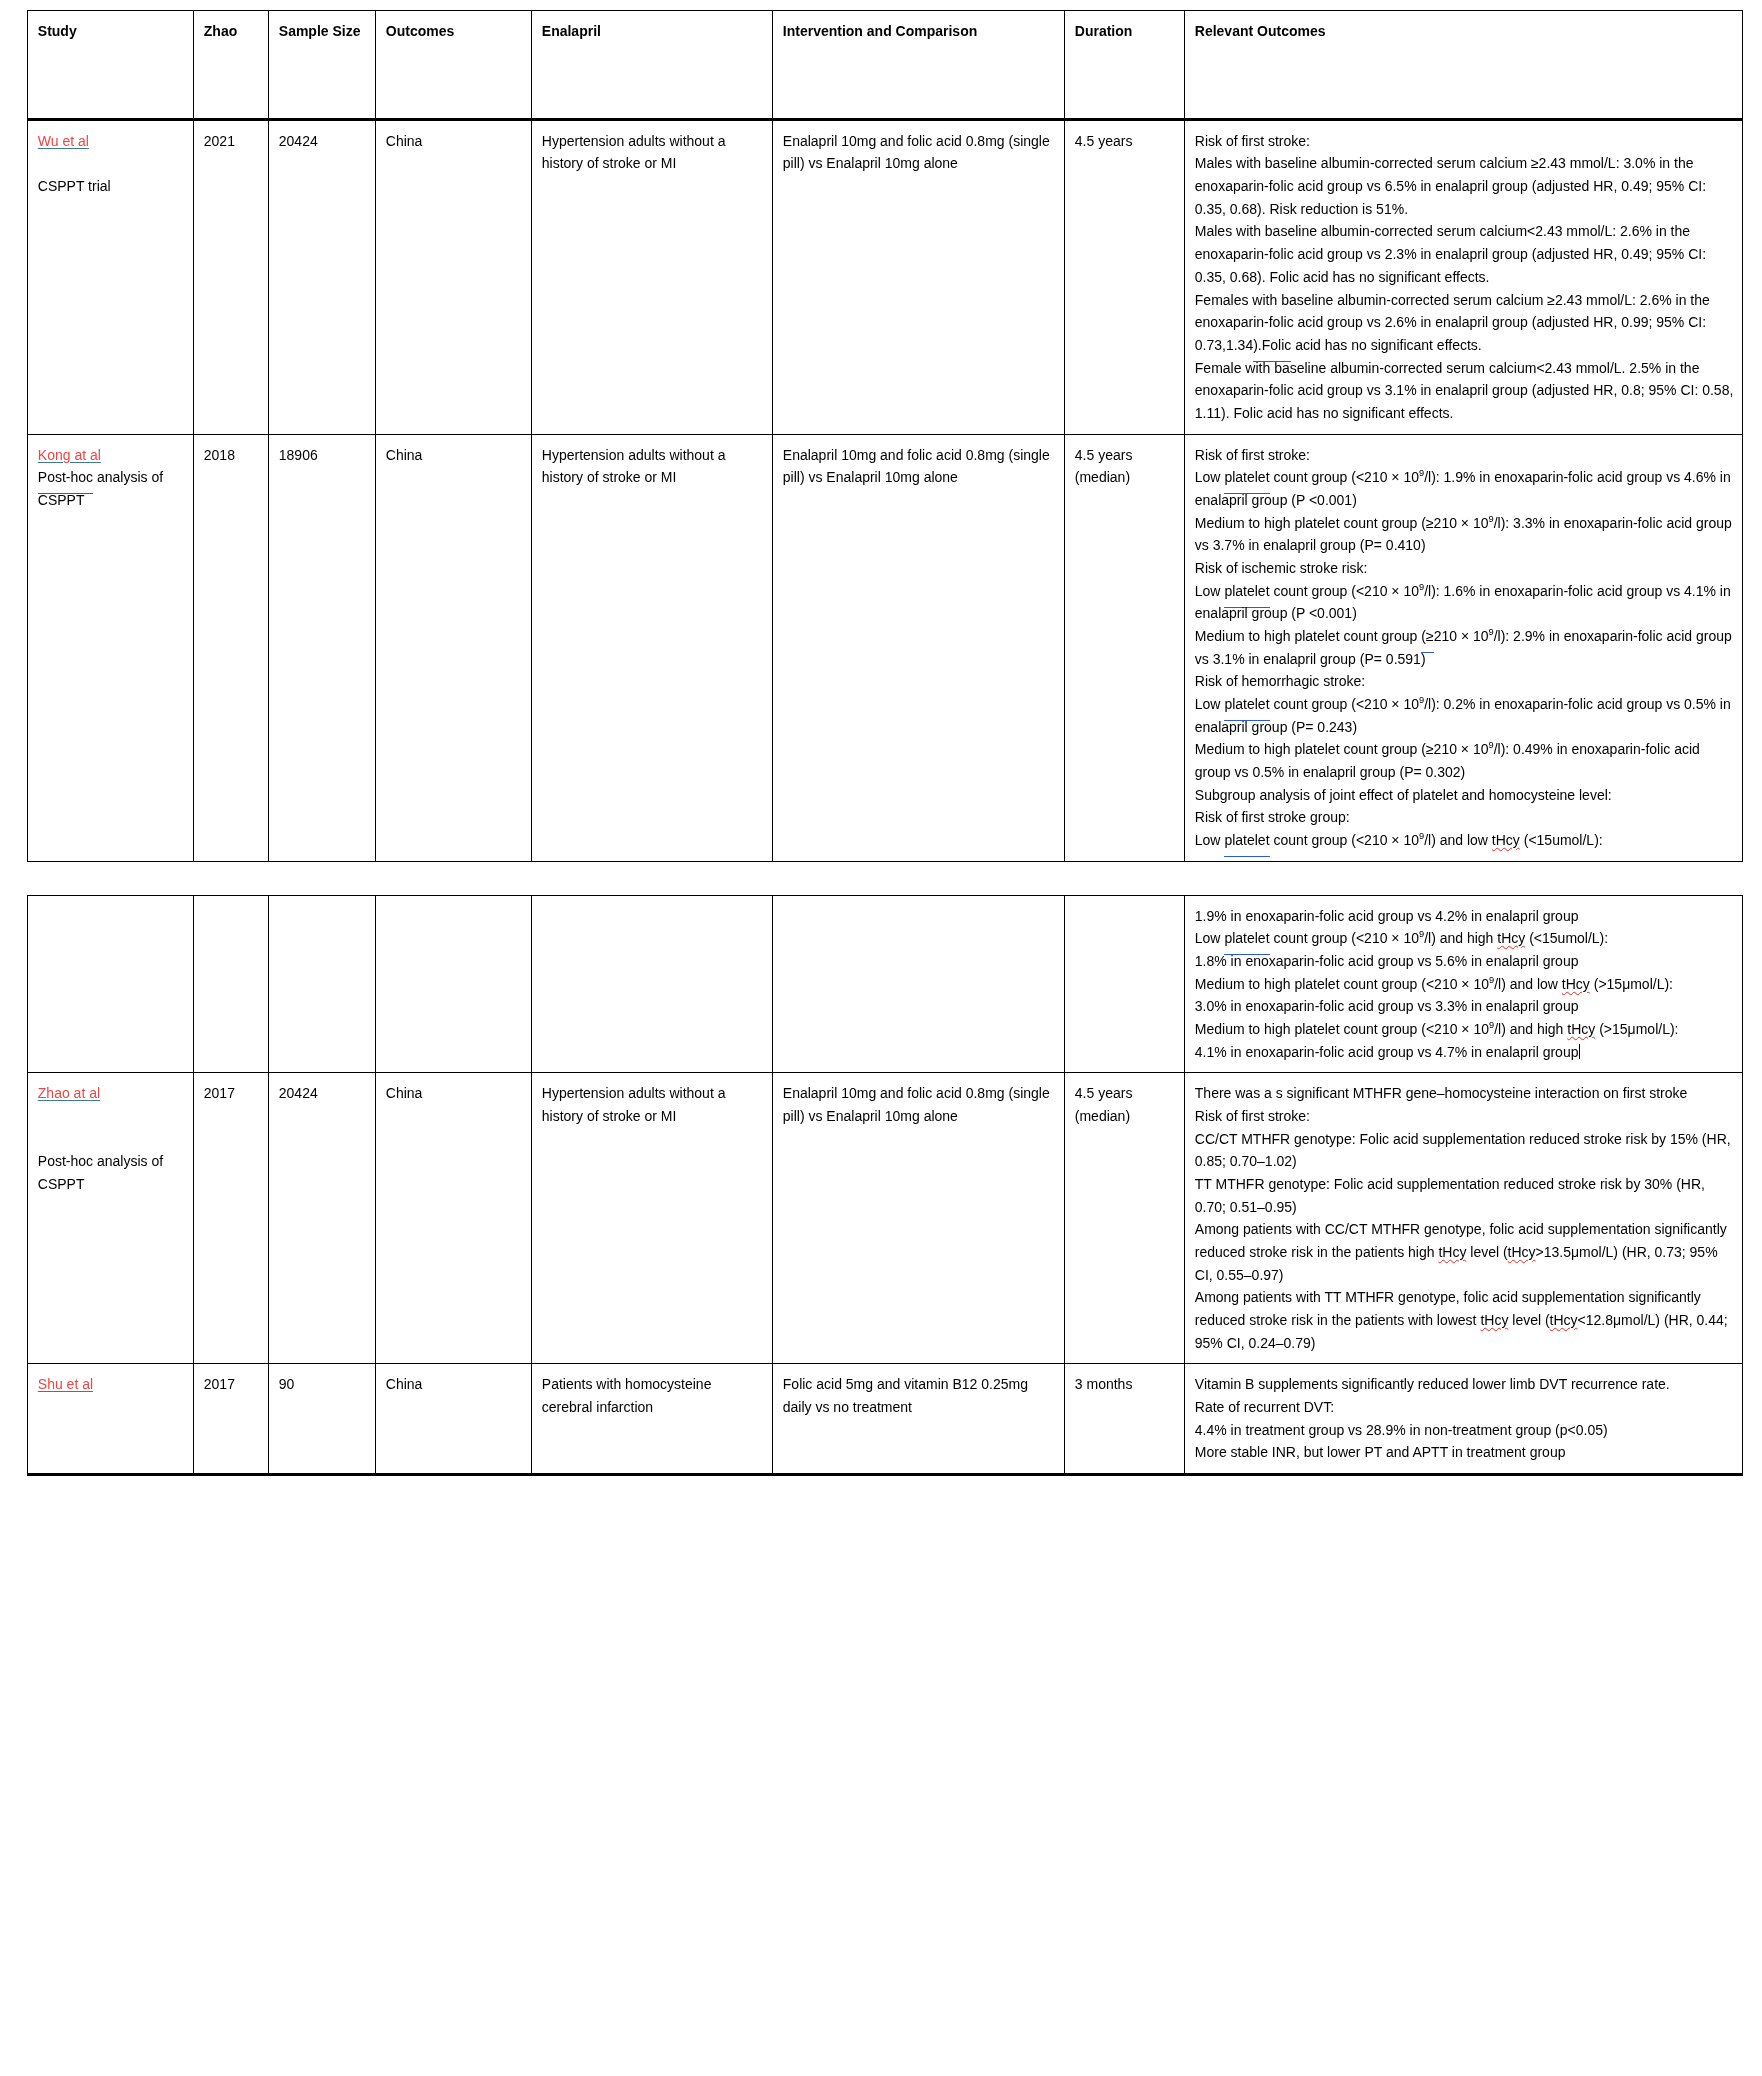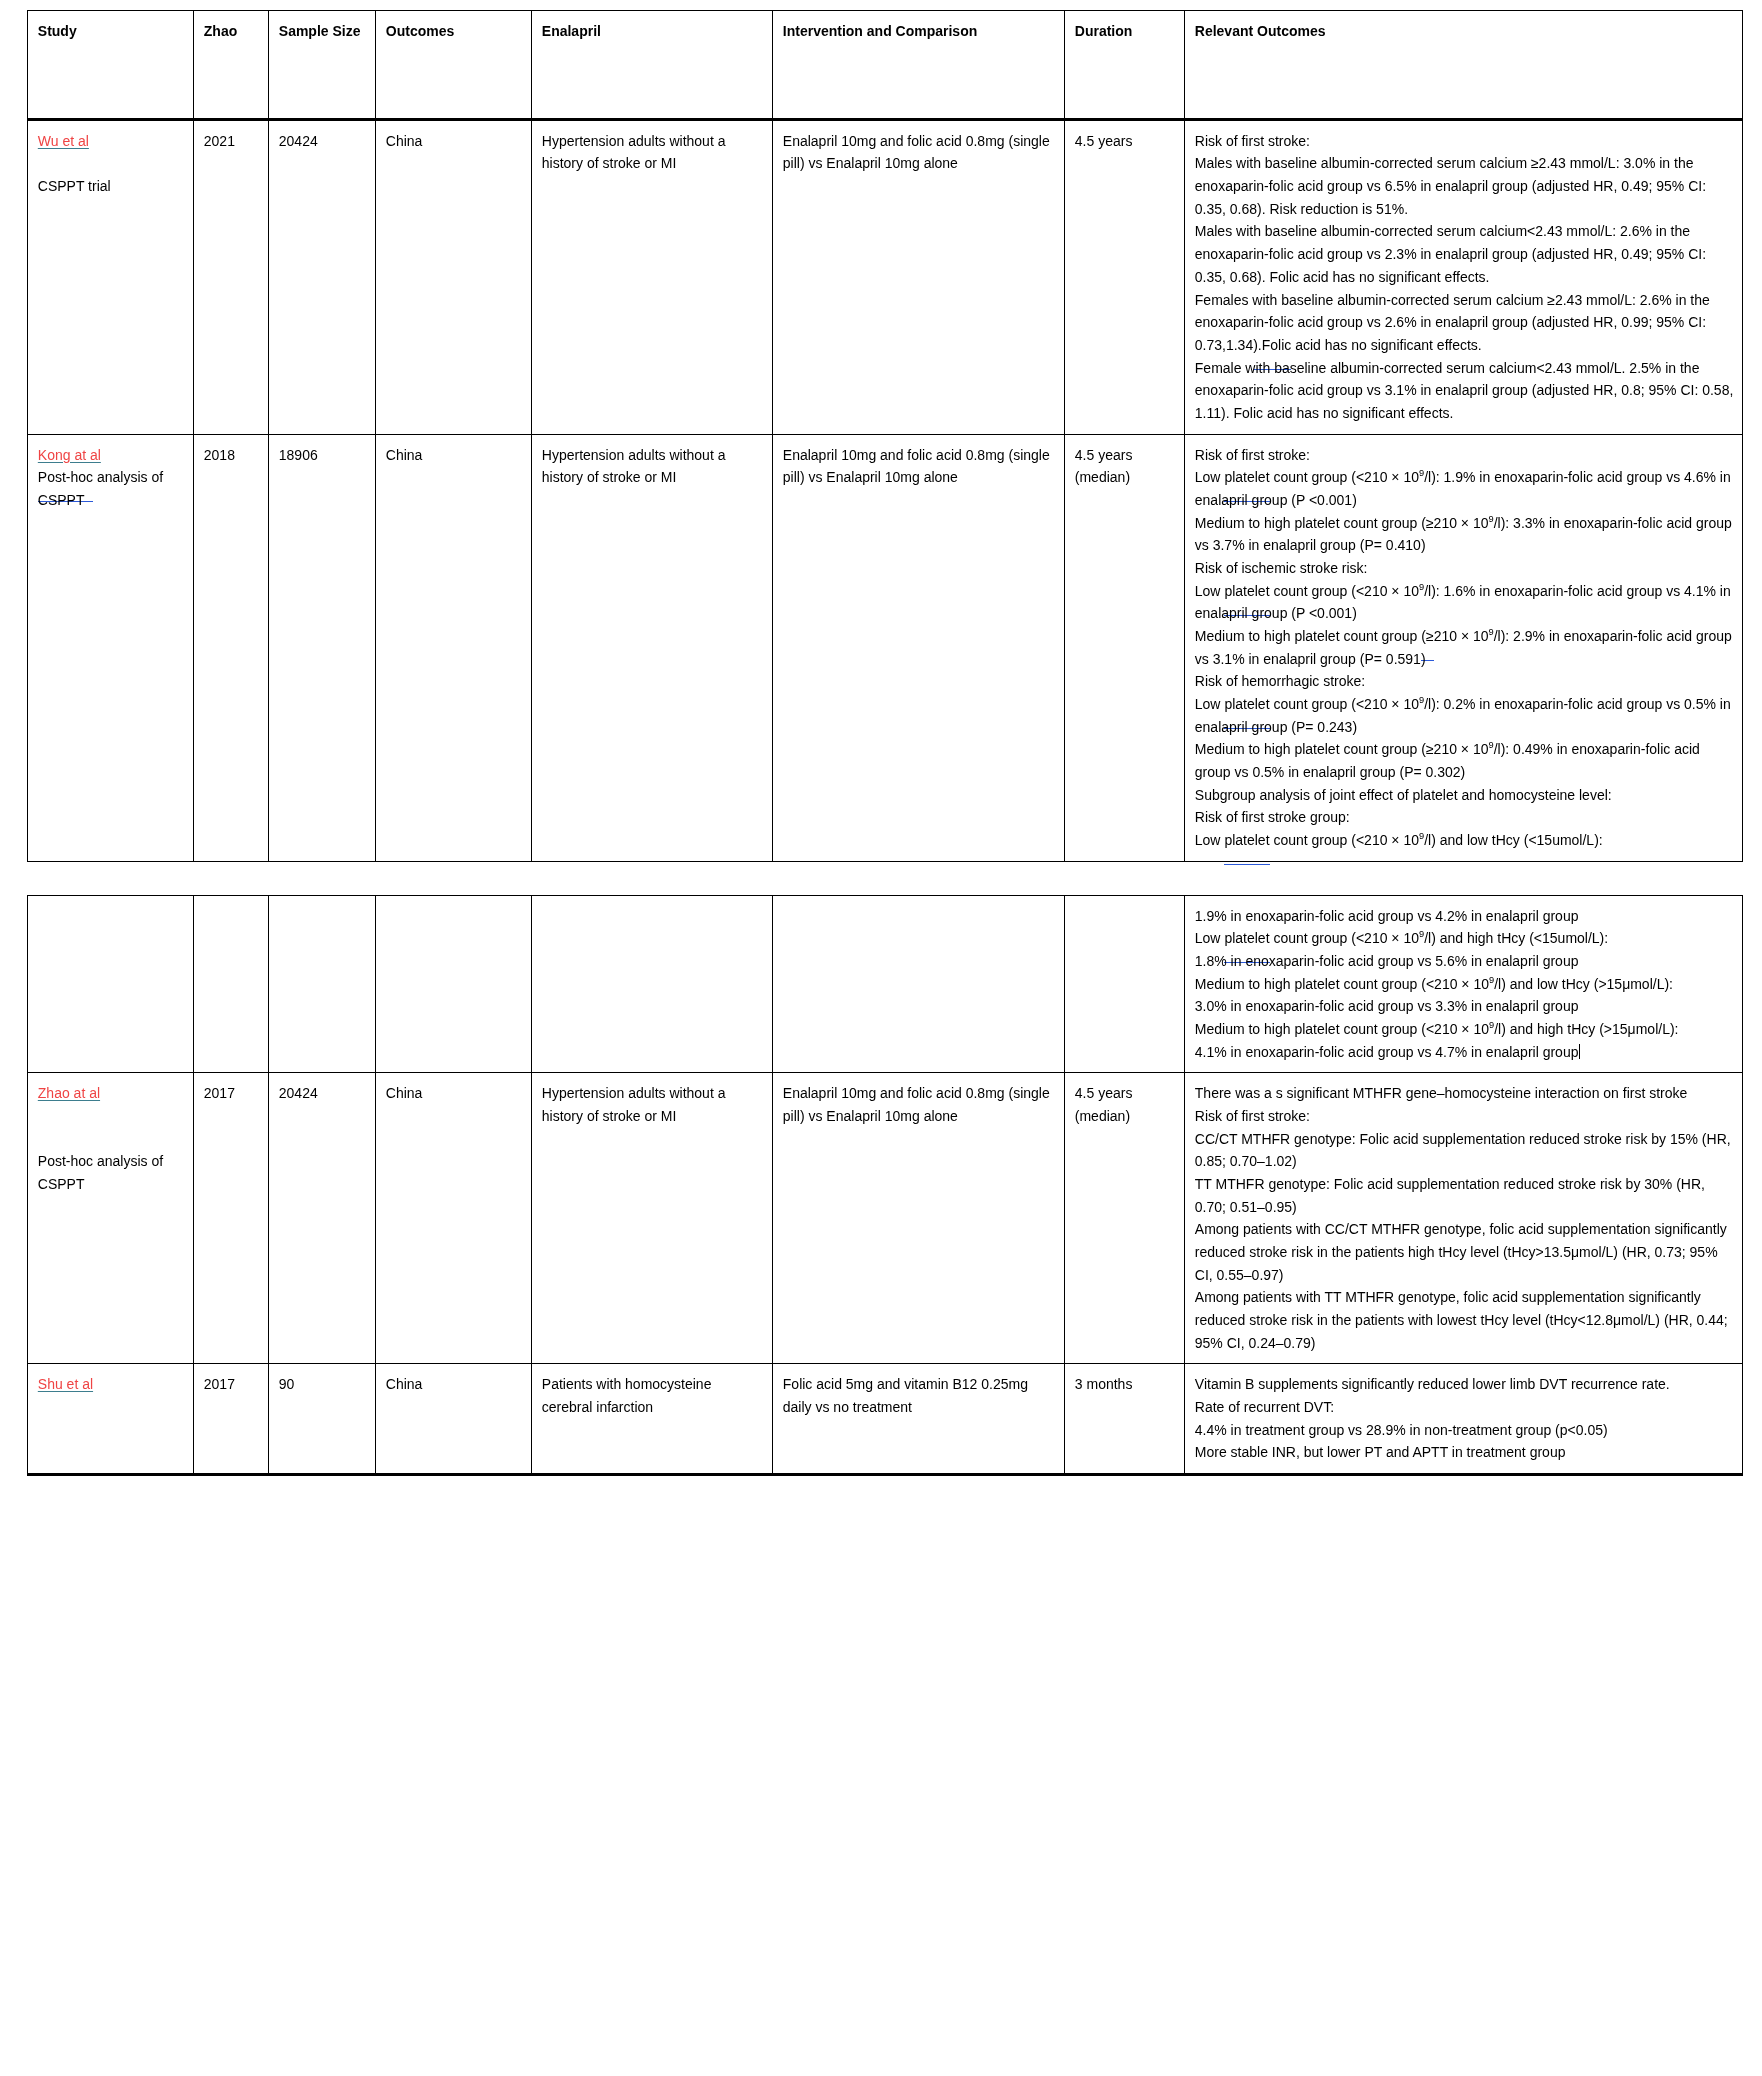--- a/index.html
+++ b/index.html
@@ -62,23 +62,24 @@
   .gap { display: block; height: 1.62em; }
 
   a.studylink {
     color: #ef4444;
     text-decoration: underline;
     text-decoration-color: #3d7d8e;
     text-underline-offset: 1.8px;
   }
   .grammar {
     border-bottom: 1.8px double #2b59d8;
-    padding-bottom: 16px;
+    padding-bottom: 8px;
   }
   .spell {
+    text-decoration: underline;
     text-decoration-style: wavy;
     text-decoration-color: #e02b20;
     text-decoration-thickness: 1.3px;
     text-underline-offset: 1.8px;
     text-align: right;
   }
   sup { font-size: 0.66em; vertical-align: super; line-height: 0; }
   .caret {
     display: inline-block;
     width: 0.9px;

